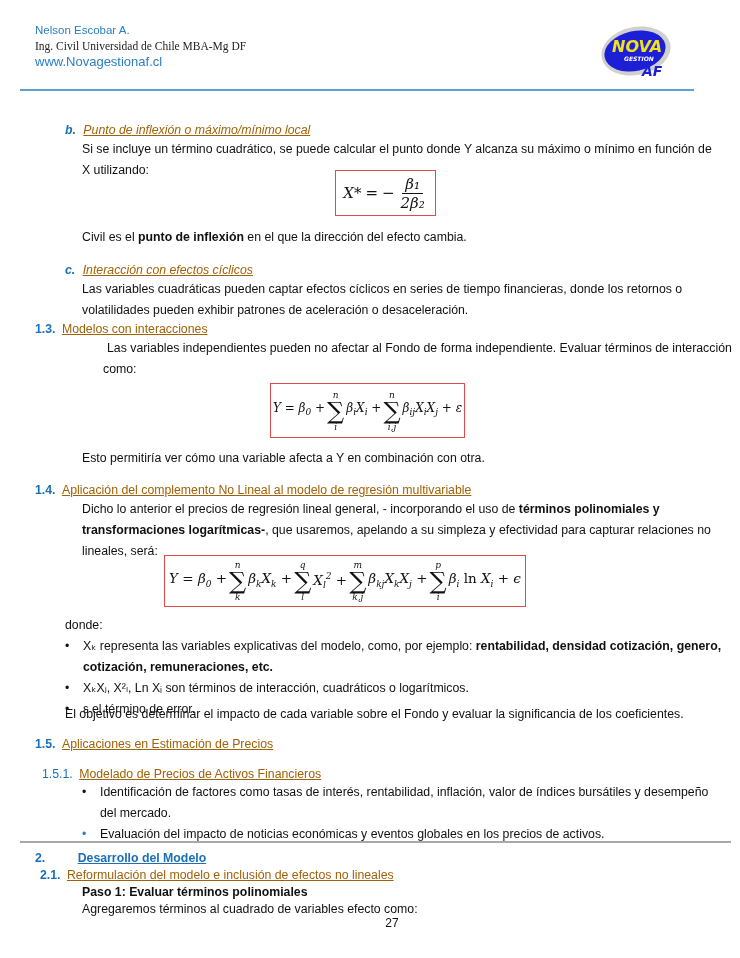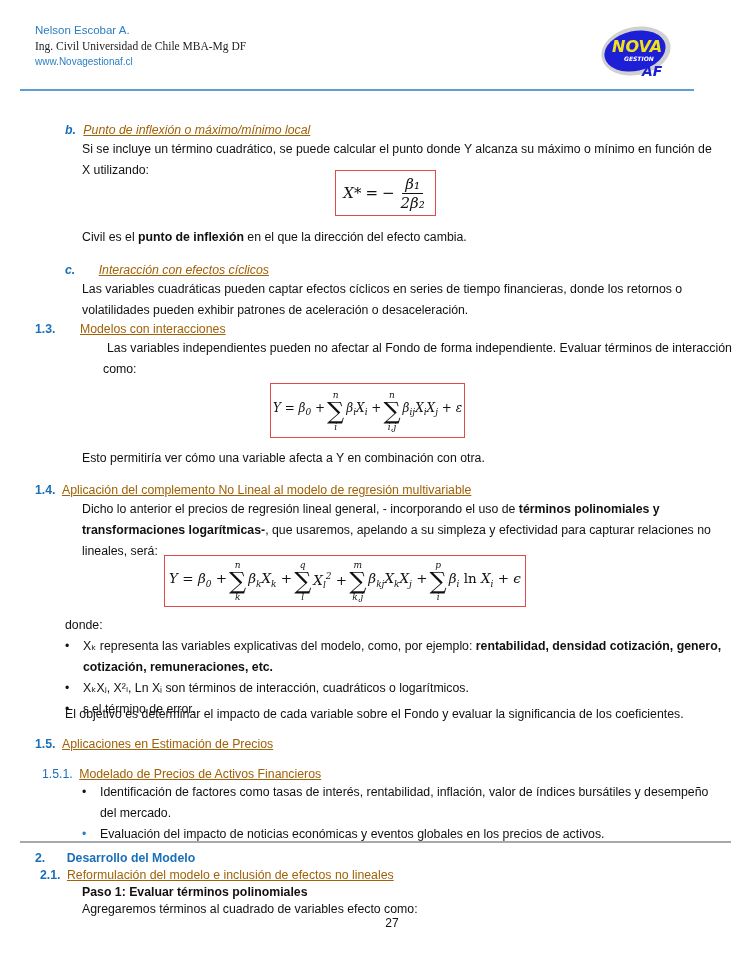--- a/index.html
+++ b/index.html
@@ -9,21 +9,21 @@
       color: #111111; font-size: 12.3px; line-height: 21px;
     }
     .abs { position: absolute; }
     .link { color: #a16207; text-decoration: underline; }
     .italic { font-style: italic; }
     b, .bold { font-weight: bold; }
 
     
     #hdr-name { left: 35px; top: 22px; font-size: 11.5px; color: #2a7ec2; line-height: 16px; }
     #hdr-title { left: 35px; top: 38px; font-size: 11.5px; color: #222; line-height: 16px; font-family: Liberation Serif, serif; }
-    #hdr-web { left: 35px; top: 54px; font-size: 10px; color: #2a7ec2; line-height: 16px; }
+    #hdr-web { left: 35px; top: 54px; font-size: 13px; color: #2a7ec2; line-height: 16px; }
     #hdr-line { left: 20px; top: 89px; width: 674px; height: 2px; background: #5d9fd3; }
     #logo { left: 600px; top: 24px; width: 75px; height: 56px; }
 
     .para { position: absolute; left: 82px; width: 640px; }
     .sec-num { font-weight: bold; color: #1a6fb8; }
     .eqbox { position: absolute; border: 1.5px solid #e04a4a; background: #fff; display: flex; align-items: center; justify-content: center;
       font-family: "DejaVu Serif", "Liberation Serif", serif; font-style: italic; color: #111; }
     .frac { display: inline-flex; flex-direction: column; align-items: center; vertical-align: middle; margin-left: 3px; }
     .frac .num { border-bottom: 1px solid #111; padding: 0 3px; line-height: 18px; }
     .frac .den { line-height: 18px; padding: 0 3px; }
@@ -70,27 +70,27 @@
     <span class="num">β₁</span>
     <span class="den">2β₂</span>
   </span>
 </div>
 <div class="para" style="top:227px;">
   <span>Civil es el </span><b>punto de inflexión</b><span> en el que la dirección del efecto cambia.</span>
 </div>
 
 <div class="para" style="left:65px; top:260px;">
   <span class="bold italic" style="color:#1a6fb8;">c.</span>
-  <span class="link italic" style="margin-left:20px;">Interacción con efectos cíclicos</span>
+  <span class="link italic" style="margin-left:4px;">Interacción con efectos cíclicos</span>
 </div>
 <div class="para" style="top:279px;">Las variables cuadráticas pueden captar efectos cíclicos en series de tiempo financieras, donde los retornos o volatilidades pueden exhibir patrones de aceleración o desaceleración.</div>
 
 <div class="para" style="left:35px; top:319px;">
   <span class="sec-num">1.3.</span>
-  <span class="link" style="margin-left:21px;">Modelos con interacciones</span>
+  <span class="link" style="margin-left:3px;">Modelos con interacciones</span>
 </div>
 <div class="para" style="left:62px; top:338px; width:660px; text-indent:4px;margin-left:41px;">Las variables independientes pueden no afectar al Fondo de forma independiente. Evaluar términos de interacción como:</div>
 
 <div class="eqbox" style="left:270px; top:383px; width:193px; height:53px; font-size:12px;">
   <span>Y <span class="up">=</span> β<sub>0</sub> <span class="up">+</span></span>
   <span class="sum">
       <span class="lim">n</span>
       <span class="sig">∑</span>
       <span class="lim">i</span>
     </span>
@@ -158,21 +158,21 @@
 </div>
 <ul class="bul" style="left:82px; top:782px; width:645px;">
   <li style="padding-left:18px;"><span class="dot">•</span><span>Identificación de factores como tasas de interés, rentabilidad, inflación, valor de índices bursátiles y desempeño del mercado.</span></li>
   <li style="padding-left:18px;"><span class="dot" style="color:#2a7ec2;">•</span><span>Evaluación del impacto de noticias económicas y eventos globales en los precios de activos.</span></li>
 </ul>
 
 <div class="abs" id="divider"></div>
 
 <div class="para" style="left:35px; top:848px;">
   <span class="sec-num">2.</span>
-  <span class="sec-num" style="margin-left:18px;">Desarrollo del Modelo</span>
+  <span class="sec-num" style="margin-left:29px;text-decoration:underline;">Desarrollo del Modelo</span>
 </div>
 <div class="para" style="left:40px; top:865px;">
   <span class="sec-num">2.1.</span>
   <span class="link" style="margin-left:3px;">Reformulación del modelo e inclusión de efectos no lineales</span>
 </div>
 <div class="para" style="top:882px;"><b>Paso 1: Evaluar términos polinomiales</b></div>
 <div class="para" style="top:899px;">Agregaremos términos al cuadrado de variables efecto como:</div>
 
 <div class="abs" id="page-num">27</div>
 

